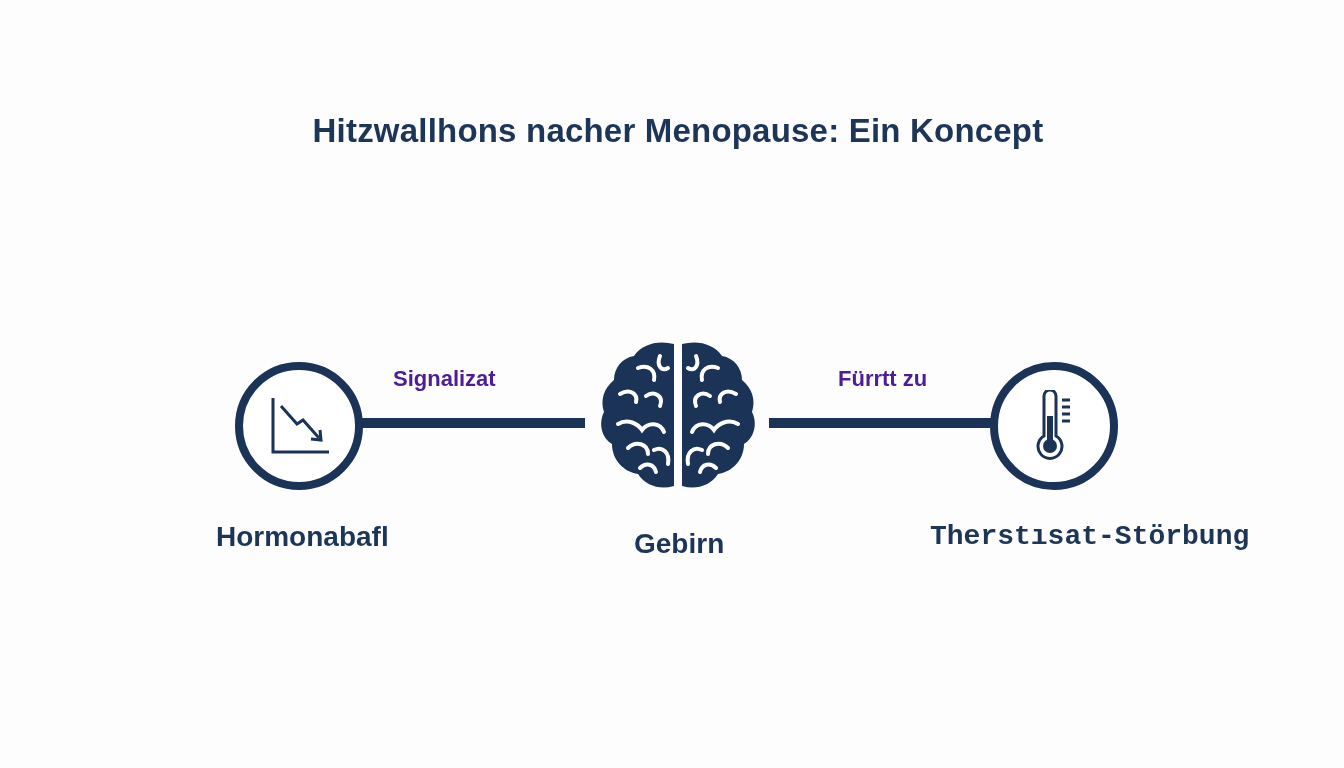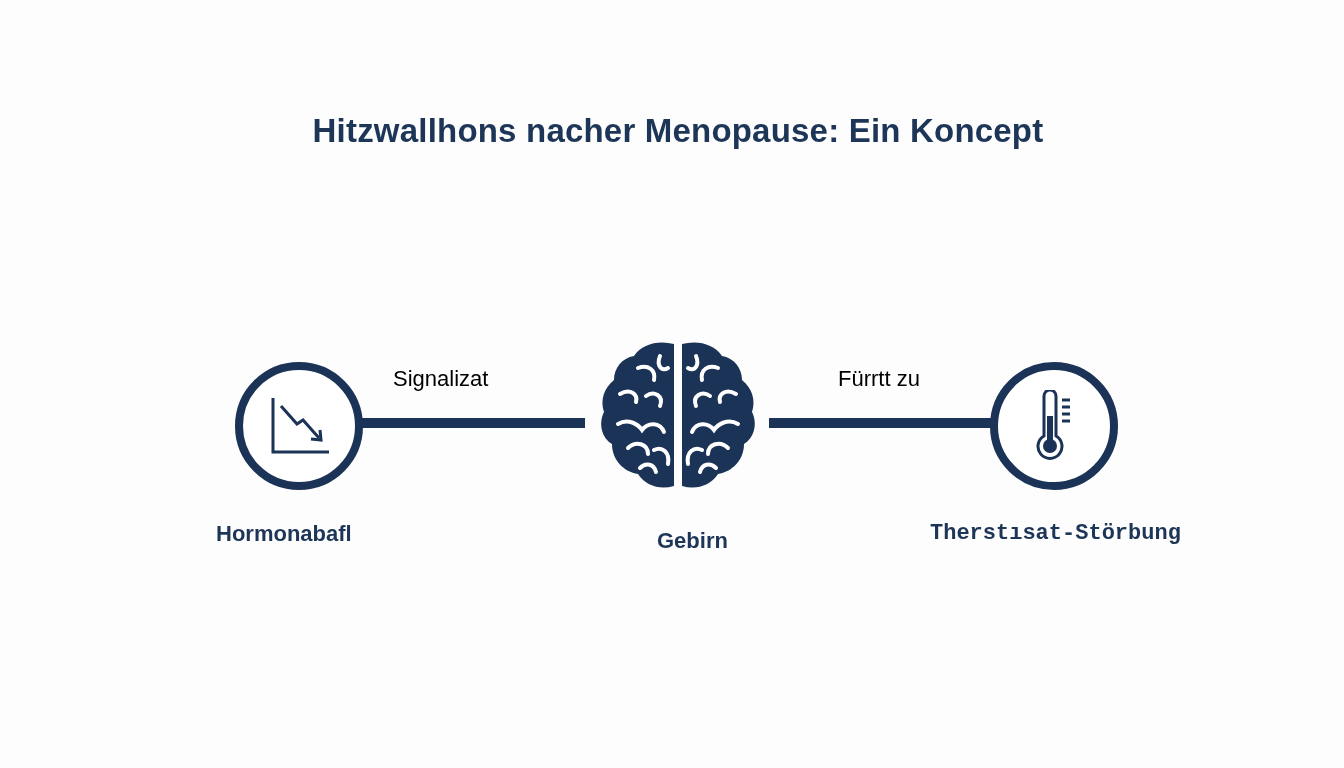--- a/index.html
+++ b/index.html
@@ -22,29 +22,29 @@
   .conn-right { left: 769px; width: 226px; }
   .node-circle {
     position: absolute; width: 112px; height: 112px; border-radius: 50%;
     border: 8px solid #1b3356; background: #fff;
     display: flex; align-items: center; justify-content: center;
   }
   .node-left { left: 235px; top: 362px; }
   .node-right { left: 990px; top: 362px; }
   .brain { position: absolute; left: 598px; top: 338px; width: 160px; height: 156px; }
   .edge-label {
-    position: absolute; font-size: 22px; font-weight: normal; color: #000000;
+    position: absolute; font-size: 22px; font-weight: bold; color: #4c1d95;
   }
   .lbl-signal { left: 393px; top: 366px; }
   .lbl-fuehrt { left: 838px; top: 366px; text-align: right; }
   .node-label {
-    position: absolute; font-size: 22px; font-weight: bold; color: #1d3557;
+    position: absolute; font-size: 28px; font-weight: bold; color: #1d3557;
   }
   .lbl-hormon { left: 216px; top: 521px; }
-  .lbl-gehirn { left: 634px; top: 528px; margin-left: 23px; }
+  .lbl-gehirn { left: 634px; top: 528px; }
   .lbl-thermo { left: 930px; top: 521px; font-family: Liberation Mono, monospace; }
 </style>
 </head>
 <body>
 
 <div>
   <div class="title">Hitzwallhons nacher Menopause: Ein Koncept</div>
 
   <div class="connector conn-left"></div>
   <div class="connector conn-right"></div>

